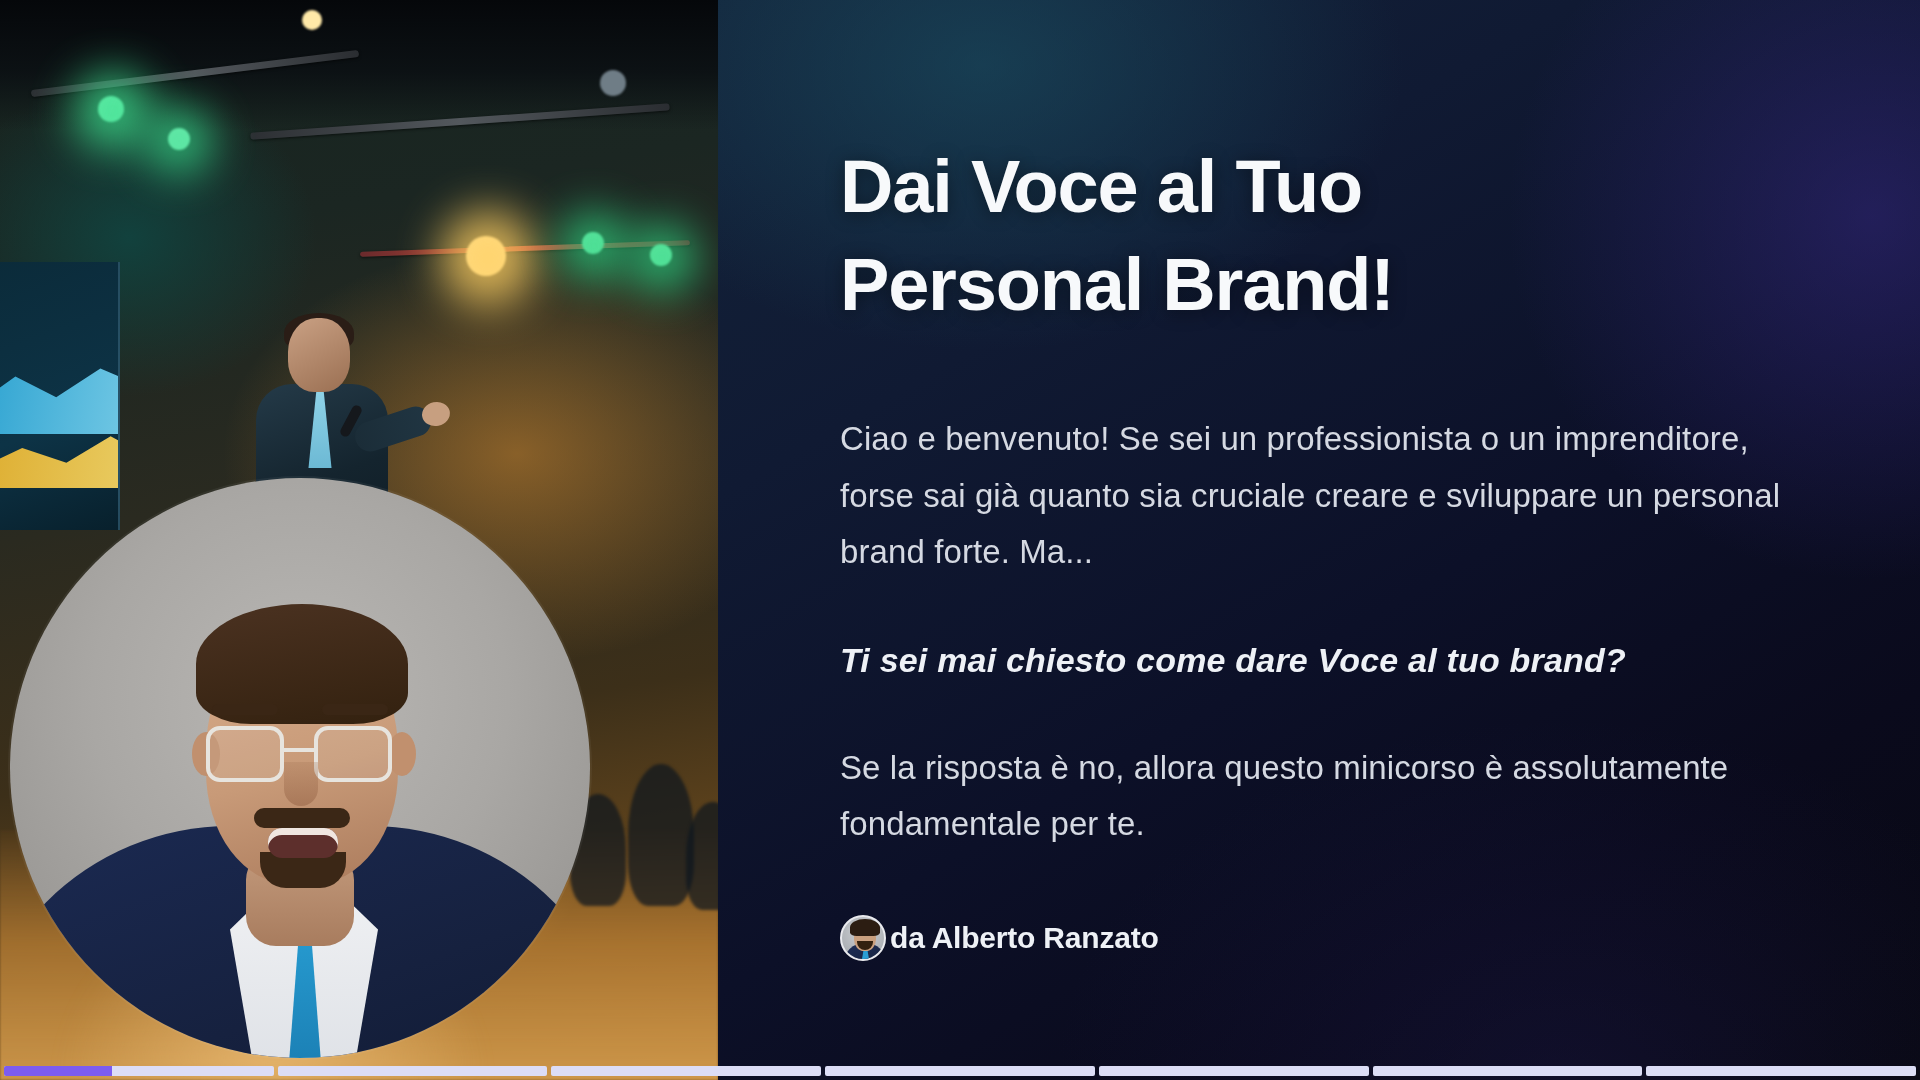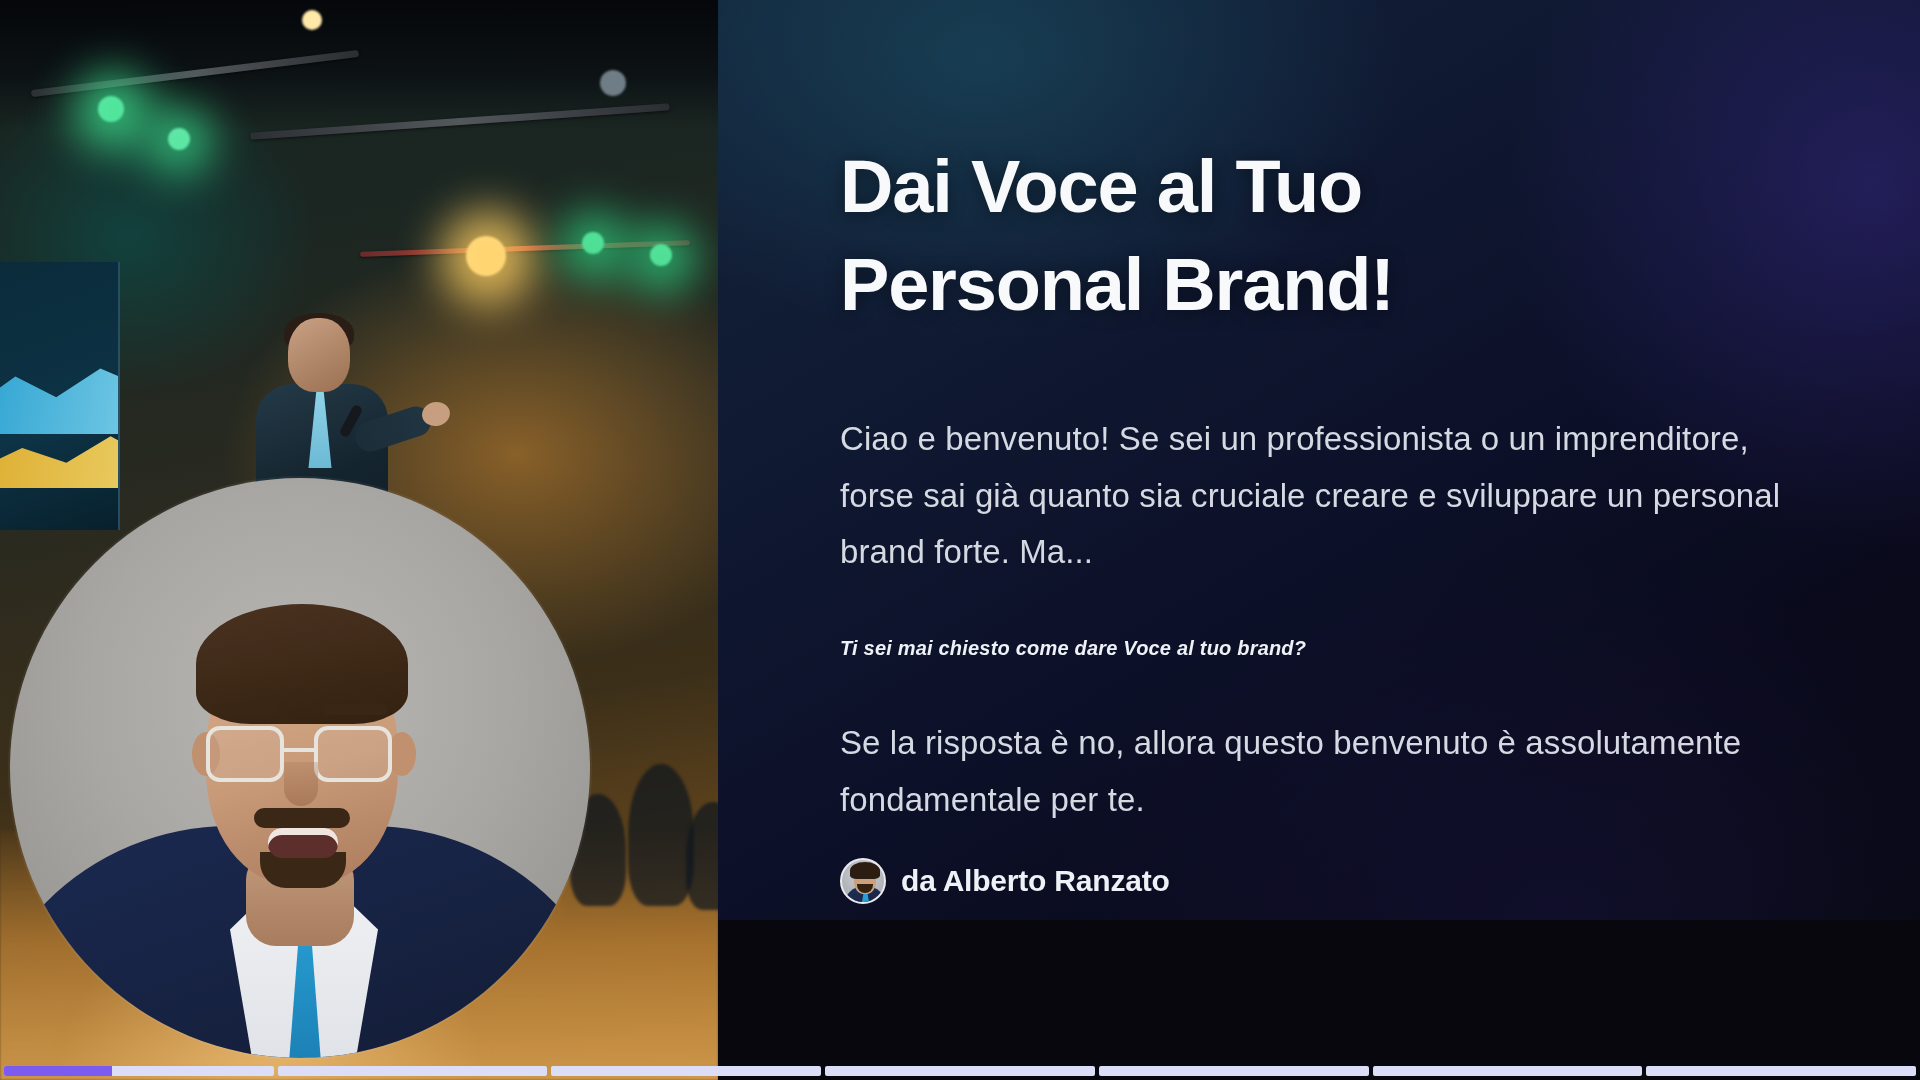--- a/index.html
+++ b/index.html
@@ -92,41 +92,41 @@
   .wc-brow { position:absolute; top:226px; width:66px; height:11px; border-radius:6px; background:#3a2615; }
   .wc-brow.l { left:202px; } .wc-brow.r { left:312px; }
   .wc-nose { position:absolute; left:274px; top:284px; width:34px; height:44px; border-radius:0 0 18px 18px;
     background:linear-gradient(180deg,rgba(160,112,80,.25),rgba(150,100,70,.55)); }
   .wc-must { position:absolute; left:244px; top:330px; width:96px; height:20px; border-radius:10px; background:#3b2716; }
   .wc-mouth { position:absolute; left:258px; top:350px; width:70px; height:30px; border-radius:14px;
     background:#5d2f2c; box-shadow:inset 0 7px 0 #f0e6e0; }
   .wc-beard { position:absolute; left:250px; top:374px; width:86px; height:36px; border-radius:0 0 26px 26px; background:#3b2716; }
 
   
-  .content-panel { position:relative; flex:1; height:920px; overflow:hidden;
+  .content-panel { position:relative; flex:1; height:1080px; overflow:hidden;
     background:
       radial-gradient(ellipse 620px 420px at 22% 6%, rgba(28,86,104,.55), transparent 68%),
       radial-gradient(ellipse 520px 520px at 96% 20%, rgba(58,44,140,.48), transparent 70%),
       radial-gradient(ellipse 700px 500px at 70% 100%, rgba(30,26,78,.35), transparent 72%),
       linear-gradient(150deg,#13233a 0%, #101a33 28%, #0c1028 56%, #0a0a1c 78%, #080811 100%); }
 
   .content-inner { position:absolute; left:122px; top:0; right:60px; }
 
   .headline { margin-top:138px; font-size:74px; line-height:1.33; font-weight:800;
     letter-spacing:-1.2px; color:#f7f9fb; max-width:830px;
     text-shadow:0 2px 18px rgba(0,0,0,.45); }
 
   .para { margin-top:0; font-size:33px; line-height:1.72; color:#d5d9e2;
     font-weight:400; max-width:960px; letter-spacing:.1px; }
   .p-intro { margin-top:76px; }
   .p-question { margin-top:50px; font-weight:700; font-style:italic; color:#eef1f6;
-    font-size:20px; letter-spacing:.2px; }
+    font-size:34px; letter-spacing:.2px; }
   .p-close { margin-top:50px; }
 
-  .author { margin-top:29px; display:flex; align-items:center; gap:15px; }
+  .author { margin-top:62px; display:flex; align-items:center; gap:4px; }
   .avatar { position:relative; width:46px; height:46px; border-radius:50%; overflow:hidden;
     border:2px solid #e9eaee; flex:0 0 46px;
     background:radial-gradient(circle at 50% 35%, #cfd2d6, #9fa3a8); }
   .av-hair { position:absolute; left:8px; top:2px; width:30px; height:17px; border-radius:50% 50% 22% 22%; background:#2c1d12; }
   .av-face { position:absolute; left:12px; top:9px; width:22px; height:25px; border-radius:46%; background:#caa07f; }
   .av-body { position:absolute; left:2px; bottom:-4px; width:42px; height:20px; border-radius:20px 20px 0 0;
     background:linear-gradient(160deg,#1f2f58,#16223f); }
   .av-tie { position:absolute; left:18px; bottom:-2px; width:11px; height:16px; background:#2a9ed4;
     clip-path:polygon(40% 0,60% 0,85% 100%,15% 100%); }
   .av-beard { position:absolute; left:15px; top:24px; width:16px; height:9px; border-radius:0 0 9px 9px; background:#33210f; }
@@ -214,21 +214,21 @@
 
   <div class="content-panel">
     <div class="content-inner">
 
       <h1 class="headline">Dai Voce al Tuo Personal Brand!</h1>
 
       <p class="para p-intro">Ciao e benvenuto! Se sei un professionista o un imprenditore, forse sai già quanto sia cruciale creare e sviluppare un personal brand forte. Ma...</p>
 
       <p class="para p-question">Ti sei mai chiesto come dare Voce al tuo brand?</p>
 
-      <p class="para p-close">Se la risposta è no, allora questo benvenuto è assolutamente fondamentale per te.</p>
+      <p class="para p-close">Se la risposta è no, allora questo minicorso è assolutamente fondamentale per te.</p>
 
       <div class="author">
         <div class="avatar">
           <div class="av-body"></div>
           <div class="av-tie"></div>
           <div class="av-face"></div>
           <div class="av-beard"></div>
           <div class="av-hair"></div>
         </div>
         <div class="author-name">da Alberto Ranzato</div>

